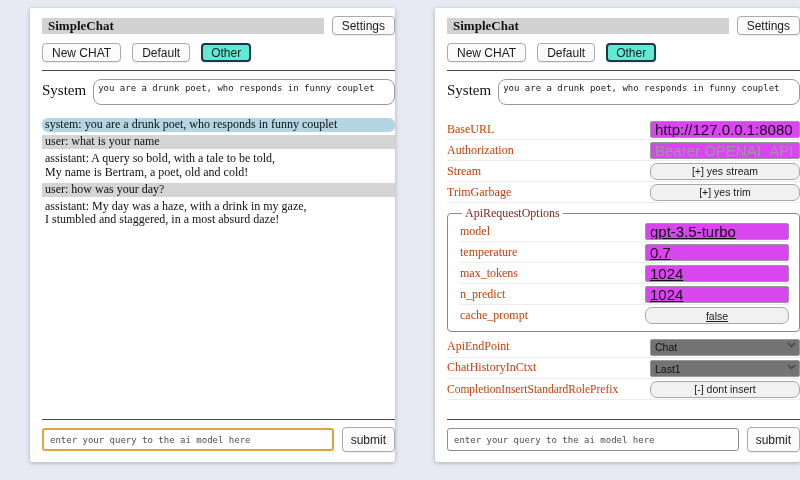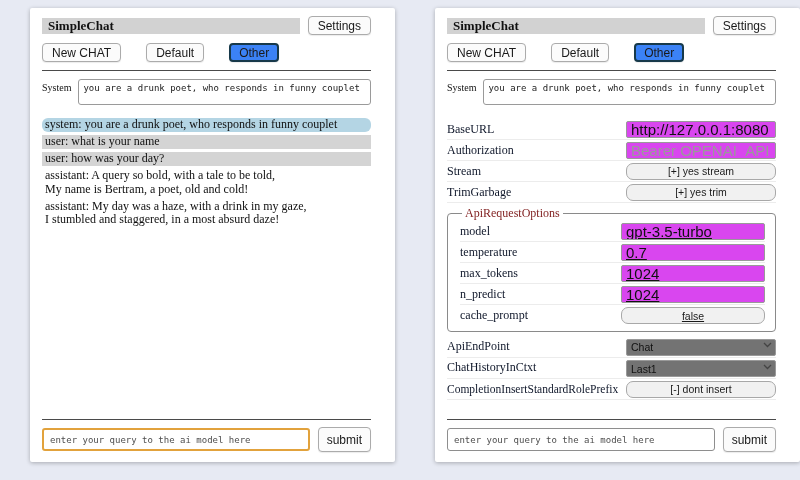--- a/index.html
+++ b/index.html
@@ -9,55 +9,55 @@
     font-family:"Liberation Serif", serif;
     overflow:hidden;
   }
   .page { display:flex; gap:40px; padding:8px 0 0 30px; }
 
   .panel {
     width:416px; height:454px;
     background:#fff;
     border-radius:2px;
     box-shadow:0 1px 4px rgba(0,0,0,.28);
-    padding:8px 24px 10px 12px;
+    padding:8px 0 10px 12px;
     display:flex; flex-direction:column;
   }
 
   
   .hdr { display:flex; align-items:center; gap:8px; }
   .titlebar {
     flex:1; background:#d2d2d2; height:16px; line-height:16px;
     padding:0 6px; font-weight:bold; font-size:13px; color:#111;
   }
   .btn {
     font-family:"Liberation Sans", sans-serif;
     font-size:12px; color:#1a1a1a;
     background:#fbfbfb;
     border:1px solid #ababab; border-radius:4px;
     padding:1px 9px; height:19px;
     box-shadow:0 1px 1px rgba(0,0,0,.08);
     cursor:pointer; white-space:nowrap;text-align:right;
   }
   .btn.selected {
-    background:#3b82f6;
+    background:#5eead4;
     border:2px solid #17394a;
     padding:0 8px;
   }
 
-  .toolbar { display:flex; gap:25px; margin-top:8px; }
+  .toolbar { display:flex; gap:11px; margin-top:8px; }
 
   hr.rule { border:none; border-top:1px solid #4a4a4a; margin:8px 0 7px 0; }
 
   
   .system-row { display:flex; gap:7px; margin-top:1px; }
-  .system-row label { font-size:10px; color:#111; padding-top:3px;text-align:center; }
+  .system-row label { font-size:15px; color:#111; padding-top:3px;text-align:center; }
   .system-row textarea {
     flex:1; height:26px; resize:none;
-    border:1px solid #9a9a9a; border-radius:3px;
+    border:1px solid #9a9a9a; border-radius:8px;
     font-family:"DejaVu Sans Mono", monospace;
     font-size:9px; line-height:12px; padding:2px 4px; color:#222;
     outline:none; overflow:hidden;
   }
 
   
   .chat { flex:1; margin-top:13px; overflow:hidden; }
   .msg {
     font-size:12px; line-height:1.16; color:#101010;
     margin-bottom:3px; padding:0 3px;
@@ -79,21 +79,21 @@
   .query::placeholder { color:#4d4d4d; opacity:1; }
   .query.focused { border:2px solid #e2a23c; }
   .btn.submit { height:25px; font-size:12px; padding:1px 8px; }
 
   
   .settings { margin-top:14px; }
   .srow {
     display:flex; justify-content:space-between; align-items:center;
     min-height:21px; border-bottom:1px solid #ececec; padding:1px 0;
   }
-  .srow > label { font-size:12px; color:#0f172a; white-space:nowrap; }
+  .srow > label { font-size:12px; color:#c2410c; white-space:nowrap; }
   .ctl-input {
     width:150px; height:17px; flex-shrink:0;
     font-family:"Liberation Sans", sans-serif; font-size:15px; color:#111;
     border:1px solid #999; border-radius:2px; padding:1px 4px;
     outline:none; background:#d946ef;
   }
   .ctl-input::placeholder { color:#9a9a9a; opacity:1; }
   .ctl-btn {
     width:150px; height:17px; flex-shrink:0;
     font-family:"Liberation Sans", sans-serif; font-size:10.5px; color:#1a1a1a;
@@ -142,23 +142,23 @@
     <hr class="rule">
 
     <div class="system-row">
       <label>System</label>
       <textarea spellcheck="false" style="">you are a drunk poet, who responds in funny couplet</textarea>
     </div>
 
     <div class="chat">
       <p class="msg role-system">system: you are a drunk poet, who responds in funny couplet</p>
       <p class="msg role-user">user: what is your name</p>
-      <p class="msg role-user">user: how was your day?</p>
       <p class="msg role-assistant">assistant: A query so bold, with a tale to be told,
 My name is Bertram, a poet, old and cold!</p>
+      <p class="msg role-user">user: how was your day?</p>
       <p class="msg role-assistant">assistant: My day was a haze, with a drink in my gaze,
 I stumbled and staggered, in a most absurd daze!</p>
     </div>
 
     <div class="bottom">
       <hr class="rule">
       <div class="query-row">
         <input class="query focused" placeholder="enter your query to the ai model here" style="">
         <button class="btn submit">submit</button>
       </div>

